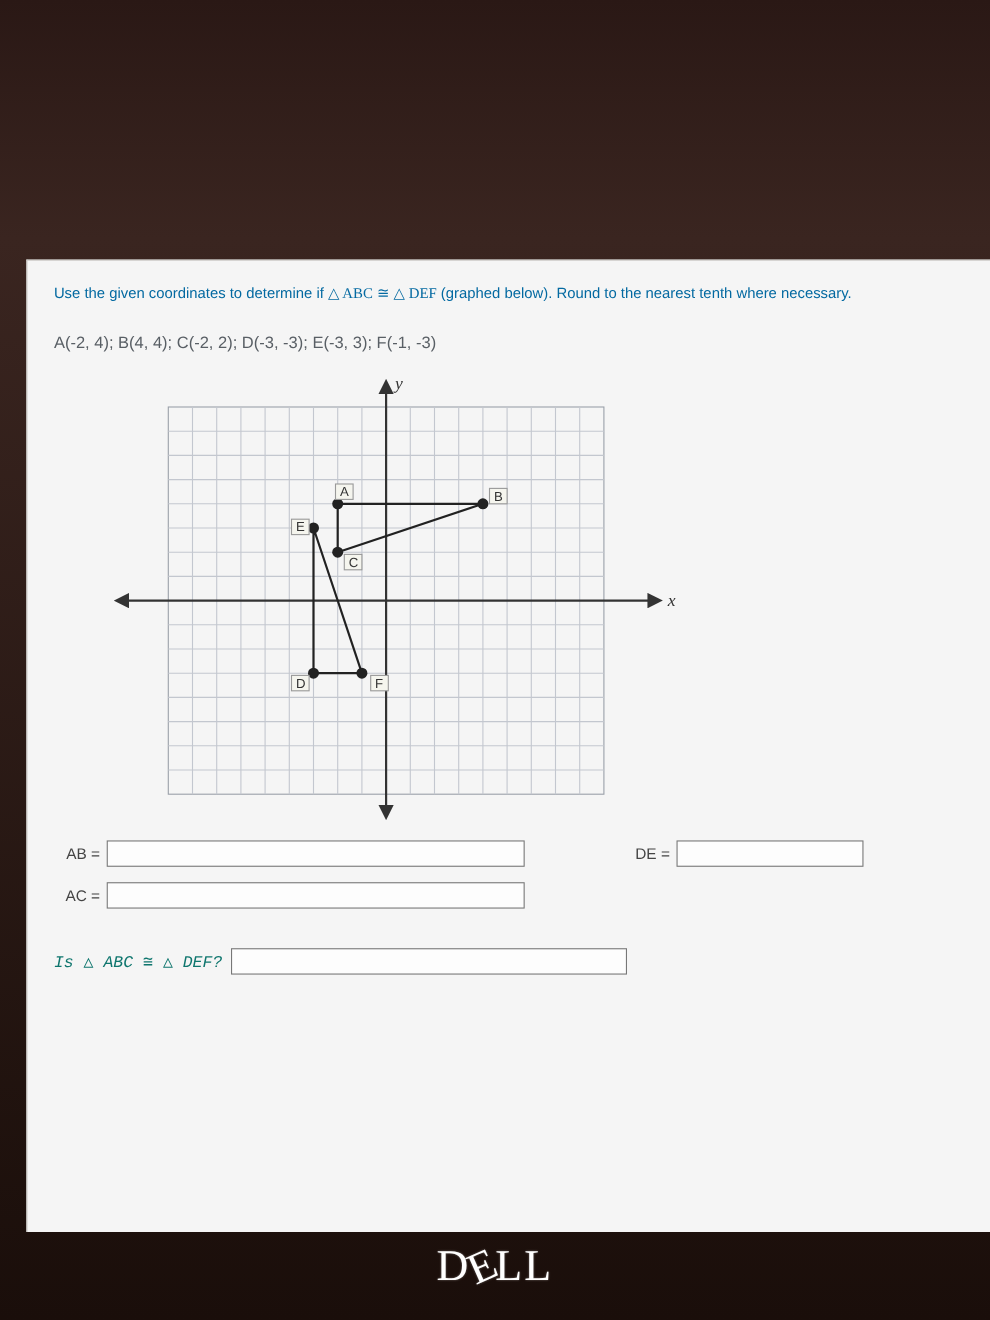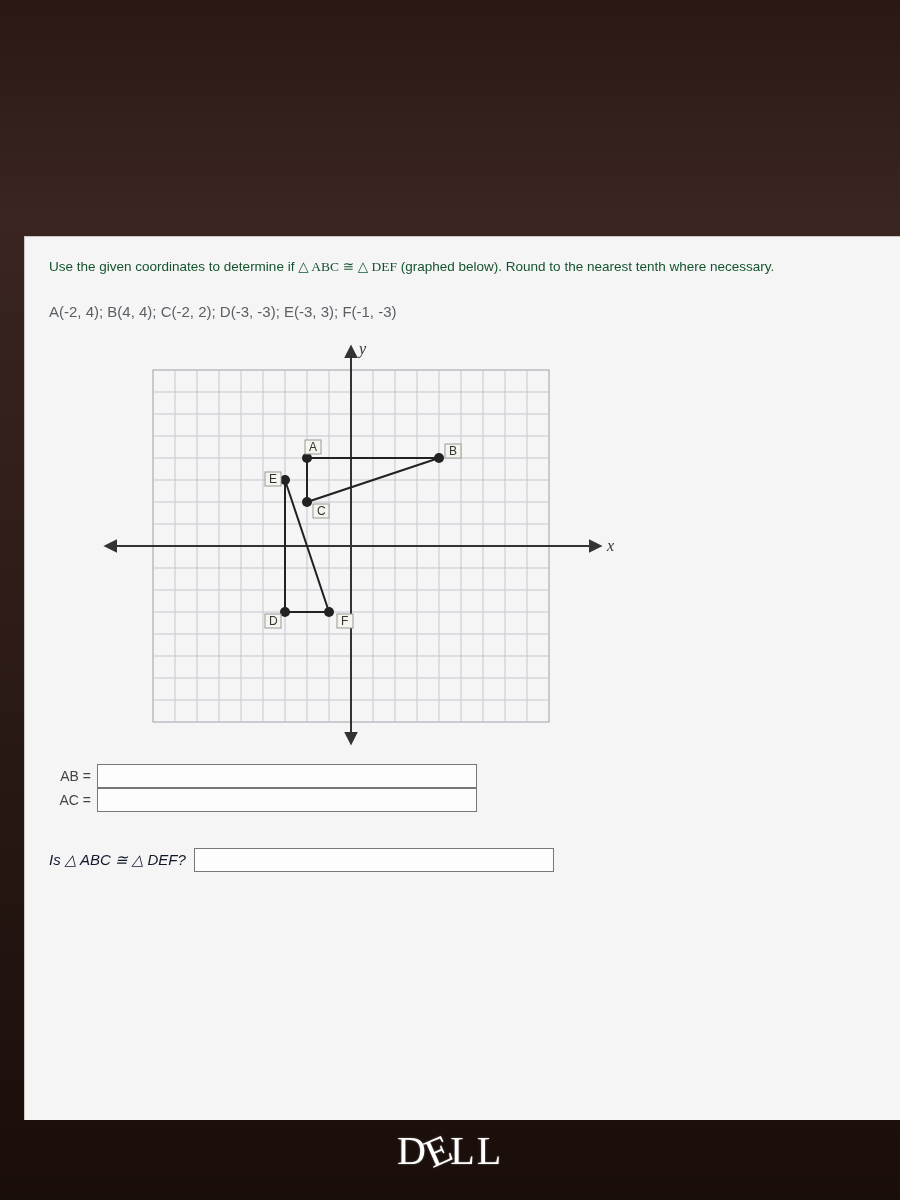--- a/index.html
+++ b/index.html
@@ -25,55 +25,55 @@
     right: 0;
     top: 236px;
     bottom: 80px;
     background: #f5f5f5;
     border-top: 1px solid #c9c7c3;
     border-left: 1px solid #c9c7c3;
     padding: 20px 8px 20px 24px;
   }
   .prompt {
     font-size: 13.5px;
-    color: #14532d;
+    color: #0369a1;
     line-height: 1.5;
   }
   .prompt .tri { font-family: 'Times New Roman', serif; }
   .coords {
     margin-top: 26px;
     font-size: 15px;
     color: #595f65;
   }
   .graph-wrap {
     margin-top: 16px;
     display: flex;
     justify-content: flex-start;
     padding-left: 12px;
   }
   svg.graph { display: block; }
   .answers-row {
     display: flex;
     gap: 90px;
     margin-top: 8px;
   }
-  .answers-col { display: flex; flex-direction: column; }
+  .answers-col { display: flex; flex-direction: column; gap: 14px; }
   .field-row { display: flex; align-items: center; gap: 6px; }
   .field-row label { min-width: 42px; text-align: right; color: #444; font-size: 14px; }
   .field-row input[type=text] {
     height: 24px;
     border: 1px solid #777;
     background: #fdfdfd;
     padding: 0 6px;
     font-size: 14px;
   }
   .col-left input { width: 380px; }
   .col-right input { width: 170px; }
   .final-row { margin-top: 36px; display: flex; align-items: center; gap: 8px; }
-  .final-row .qtext { font-family: Liberation Sans, sans-serif; font-style: italic; font-size: 15px; color: #0f172a; }
+  .final-row .qtext { font-family: Liberation Mono, monospace; font-style: italic; font-size: 15px; color: #0f766e; }
   .final-row input { height: 24px; width: 360px; border: 1px solid #777; background: #fdfdfd; padding: 0 6px; }
   .dell-logo {
     position: absolute;
     bottom: 26px;
     left: 50%;
     transform: translateX(-50%);
     color: #fff;
     font-family: 'Times New Roman', serif;
     font-size: 40px;
     letter-spacing: 2px;
@@ -191,20 +191,24 @@
         <div class="field-row">
           <label>AB =</label>
           <input type="text" value="" style="">
         </div>
         <div class="field-row">
           <label>AC =</label>
           <input type="text" value="" style="">
         </div>
       </div>
       <div class="answers-col col-right">
+        <div class="field-row">
+          <label>DE =</label>
+          <input type="text" value="" style="">
+        </div>
       </div>
     </div>
 
     <div class="final-row">
       <span class="qtext">Is △ ABC ≅ △ DEF?</span>
       <input type="text" value="" style="">
     </div>
 
   </div>
 

